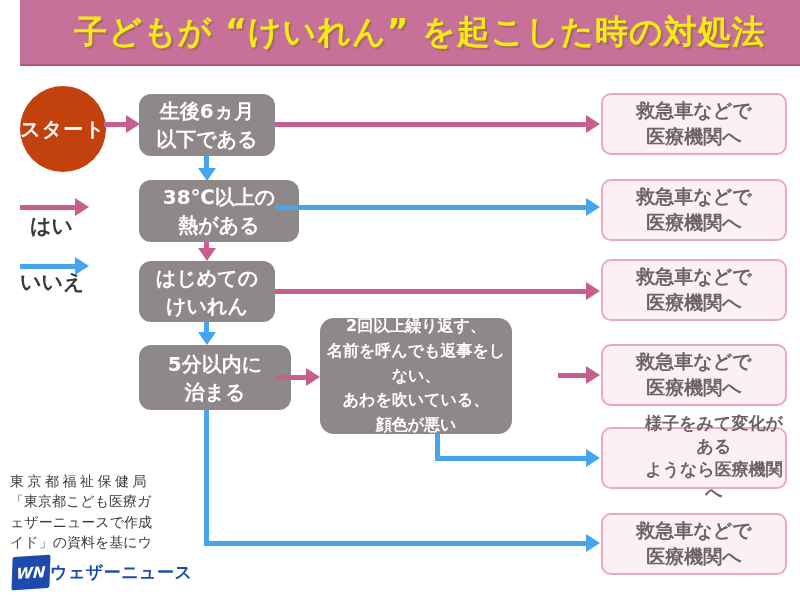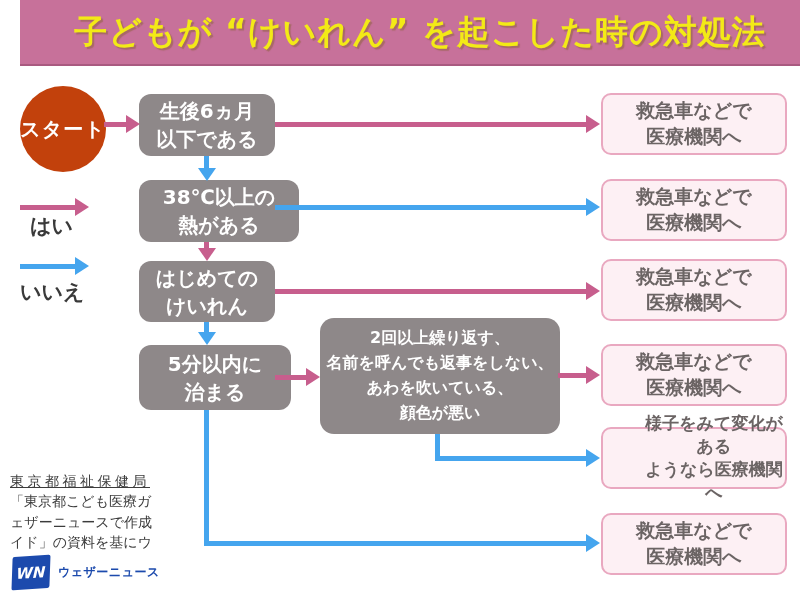--- a/index.html
+++ b/index.html
@@ -29,21 +29,21 @@
   
   .step {
     position: absolute; background: #8e8889; border-radius: 12px;
     color: #fff; font-weight: bold; text-align: center; white-space: pre-line;
     display: flex; align-items: center; justify-content: center; line-height: 1.4;
   }
   #step-age   { left: 139px; top: 94px;  width: 136px; height: 62px; font-size: 20px; }
   #step-fever { left: 139px; top: 180px; width: 160px; height: 62px; font-size: 20px; }
   #step-first { left: 139px; top: 261px; width: 136px; height: 61px; font-size: 20px; }
   #step-five  { left: 139px; top: 345px; width: 152px; height: 65px; font-size: 20px; }
-  #step-cond  { left: 320px; top: 318px; width: 240px; height: 116px; font-size: 16px; line-height: 1.55; border-radius: 14px; }
+  #step-cond  { left: 320px; top: 318px; width: 192px; height: 116px; font-size: 16px; line-height: 1.55; border-radius: 14px; }
   
   .result {
     position: absolute; left: 601px; width: 186px; height: 62px;
     background: #fdf0f4; border: 2px solid #e9a8c0; border-radius: 10px;
     color: #6b6464; font-weight: bold; font-size: 19px; text-align: center;
     white-space: pre-line; line-height: 1.35;
     display: flex; align-items: center; justify-content: center;
   }
   #r1 { top: 93px; }  #r2 { top: 179px; } #r3 { top: 259px; }
   #r4 { top: 344px; } #r5 { top: 427px; font-size: 17px; padding-left: 40px; } #r6 { top: 513px; }
@@ -56,33 +56,33 @@
             border-top: 9px solid transparent; border-bottom: 9px solid transparent; }
   .head-r.pink { background: none; border-left: 14px solid #c75e8d; }
   .head-r.blue { background: none; border-left: 14px solid #45a5ee; }
   .head-d { position: absolute; width: 0; height: 0;
             border-left: 9px solid transparent; border-right: 9px solid transparent; }
   .head-d.pink { background: none; border-top: 13px solid #c75e8d; }
   .head-d.blue { background: none; border-top: 13px solid #45a5ee; }
   
   .legend-label { position: absolute; font-weight: bold; color: #3a3a3a; font-size: 21px; }
   #legend-yes-label { left: 30px; top: 212px; }
-  #legend-no-label  { left: 20px; top: 278px; }
+  #legend-no-label  { left: 20px; top: 268px; }
   
   .source { position: absolute; left: 10px; top: 471px; font-size: 14px;
             color: #3c3c3c; line-height: 1.45; }
-  .src-l1 { letter-spacing: 3.5px; text-decoration: underline; }
+  .src-l1 { letter-spacing: 3.5px; }
   .logo { position: absolute; left: 12px; top: 556px; display: flex; align-items: center; }
   .logo-mark {
     width: 38px; height: 33px; background: #1c4aad; border-radius: 2px;
     transform: rotate(-4deg) skewX(-6deg);
     display: flex; align-items: center; justify-content: center;
     color: #fff; font-weight: bold; font-style: italic; font-size: 15px;
   }
-  .logo-text { margin-left: 8px; color: #1c4aad; font-weight: bold; font-size: 12px; letter-spacing: 0.5px; }
+  .logo-text { color: #1c4aad; font-weight: bold; font-size: 17px; letter-spacing: 0.5px; }
 </style>
 </head>
 <body>
 
 <div class="canvas">
 
   <div class="header">
     <div class="title">子どもが “けいれん” を起こした時の対処法</div>
   </div>
 

